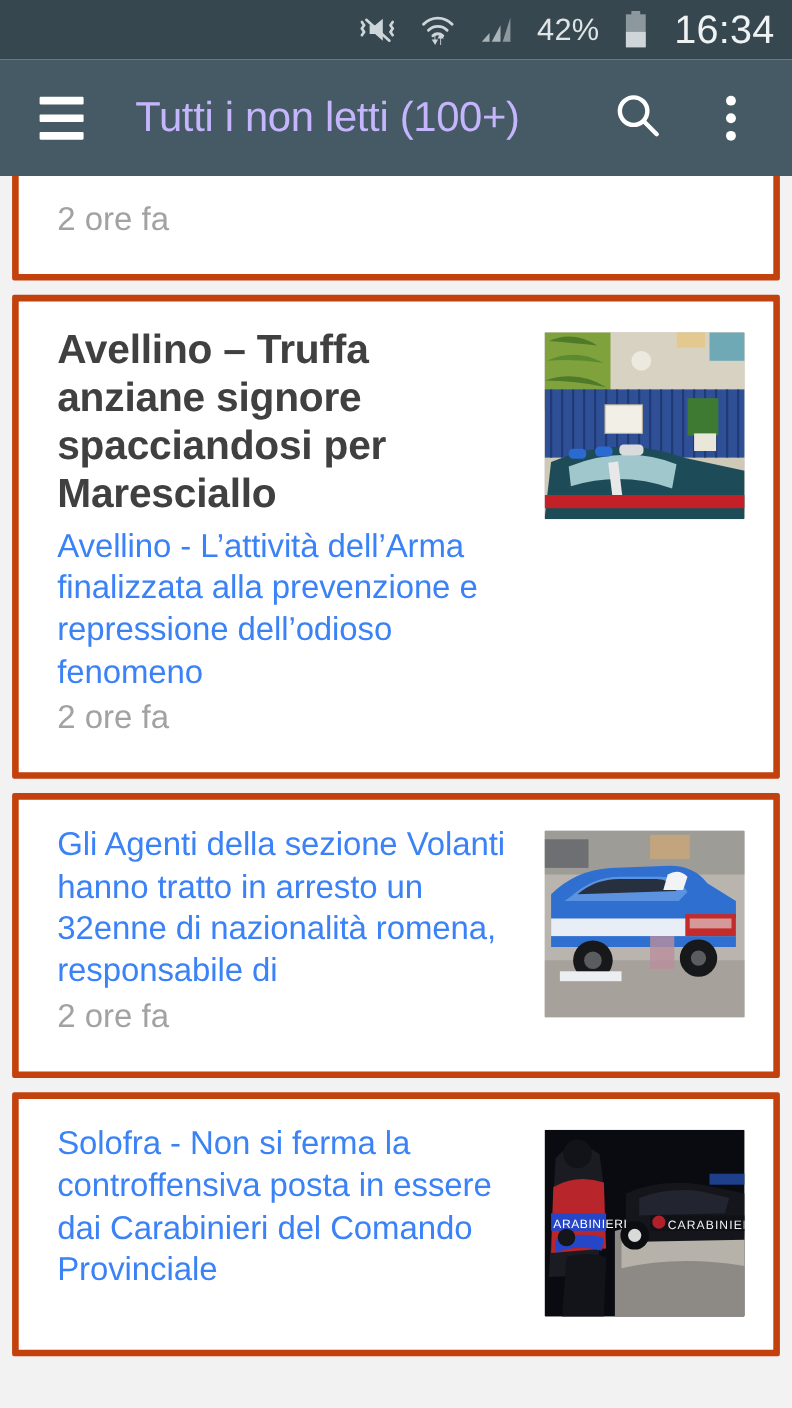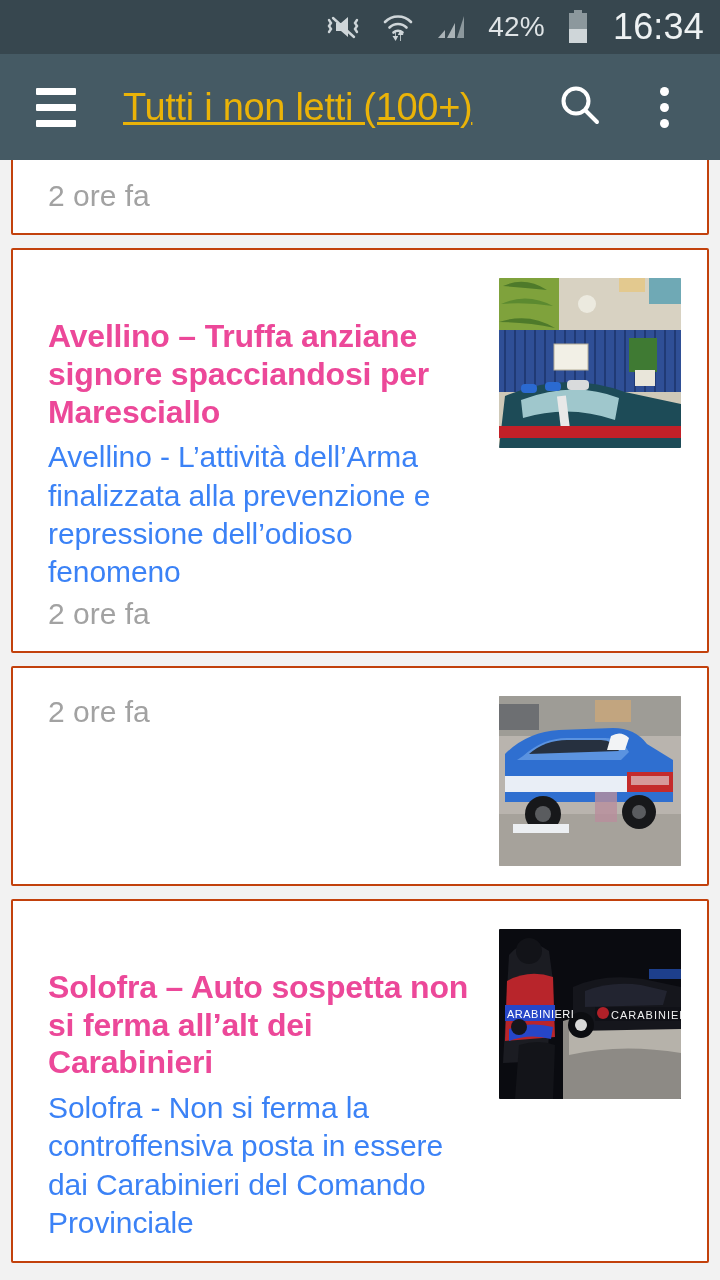--- a/index.html
+++ b/index.html
@@ -50,27 +50,26 @@
     gap: 9px;
     cursor: pointer;
   }
   .hamburger span {
     display: block;
     height: 7px;
     background: #ffffff;
     border-radius: 1px;
   }
   .app-title {
-    color: #eab308;
+    color: #c4b5fd;
     font-size: 38px;
     margin-left: 47px;
     white-space: nowrap;
     letter-spacing: -0.3px;
     flex: 1;
-    text-decoration: underline;
   }
   .bar-action {
     width: 64px;
     height: 64px;
     display: flex;
     align-items: center;
     justify-content: center;
     cursor: pointer;
   }
   .bar-action.search { margin-right: 20px; }
@@ -85,40 +84,39 @@
 
   
   .list {
     background: #f2f2f2;
     height: calc(1280px - 160px);
     overflow: hidden;
     padding-top: 0;
   }
   .card {
     background: #ffffff;
-    border: 2px solid #c2410c;
+    border: 6px solid #c2410c;
     border-radius: 2px;
     margin: 0 11px 13px 11px;
-    padding: 0 0 0 0;
+    padding: 0 0 12px 0;
     position: relative;
     overflow: hidden;
   }
   .card-inner {
     display: flex;
     padding: 22px 26px 18px 35px;
   }
   .card-text { flex: 1; min-width: 0; padding-right: 18px; }
   .headline {
-    font-size: 32px;
+    font-size: 37px;
     font-weight: bold;
-    color: #ec4899;
+    color: #404040;
     line-height: 1.18;
     letter-spacing: -0.2px;
     margin-bottom: 7px;
-    margin-top: 46px;
   }
   .snippet {
     font-size: 30px;
     color: #3b82f6;
     line-height: 1.28;
     letter-spacing: -0.1px;
   }
   .timestamp {
     font-size: 30px;
     color: #a2a2a2;
@@ -282,20 +280,21 @@
           <rect x="46" y="104" width="16" height="9" rx="4" fill="#2b6ad1"></rect>
           <rect x="68" y="102" width="22" height="10" rx="4" fill="#d9dbdc"></rect>
         </svg>
       </div>
     </div>
   </div>
 
   <div class="card">
     <div class="card-inner">
       <div class="card-text">
+        <div class="snippet">Gli Agenti della sezione Volanti hanno tratto in arresto un 32enne di nazionalità romena, responsabile di</div>
         <div class="timestamp">2 ore fa</div>
       </div>
       <div class="thumb">
         <svg viewBox="0 0 182 170" preserveAspectRatio="none">
           <rect width="182" height="170" fill="#b9b4ae"></rect>
           <rect x="0" y="0" width="182" height="40" fill="#9e9c96"></rect>
           <rect x="96" y="4" width="36" height="22" fill="#c2a57f"></rect>
           <rect x="0" y="8" width="40" height="26" fill="#6d6f72"></rect>
           <rect x="0" y="118" width="182" height="52" fill="#a6a29b"></rect>
           <path d="M6 58 q22 -22 54 -24 l54 -2 q22 0 34 16 l26 16 v42 h-168 z" fill="#2f6fd0"></path>
@@ -312,21 +311,20 @@
           <rect x="14" y="128" width="56" height="9" fill="#eceff2"></rect>
           <rect x="96" y="96" width="22" height="30" fill="#b98f9c" opacity="0.8"></rect>
         </svg>
       </div>
     </div>
   </div>
 
   <div class="card">
     <div class="card-inner">
       <div class="card-text">
-        <div class="headline">Solofra – Auto sospetta non si ferma all’alt dei Carabinieri</div>
         <div class="snippet">Solofra -  Non si ferma la controffensiva posta in essere dai Carabinieri del Comando Provinciale</div>
 
       </div>
       <div class="thumb">
         <svg viewBox="0 0 182 170" preserveAspectRatio="none">
           <rect width="182" height="170" fill="#0a0b10"></rect>
           <path d="M64 92 q50 -16 118 -4 v82 h-118 z" fill="#8d8a85"></path>
           <path d="M70 100 q46 -12 112 -4 v28 q-60 -10 -112 2 z" fill="#b6b2aa"></path>
           <path d="M74 58 q30 -14 70 -8 l38 8 v42 l-108 2 z" fill="#15161c"></path>
           <path d="M86 62 q26 -10 56 -6 l26 6 -4 14 -78 2 z" fill="#222430"></path>

